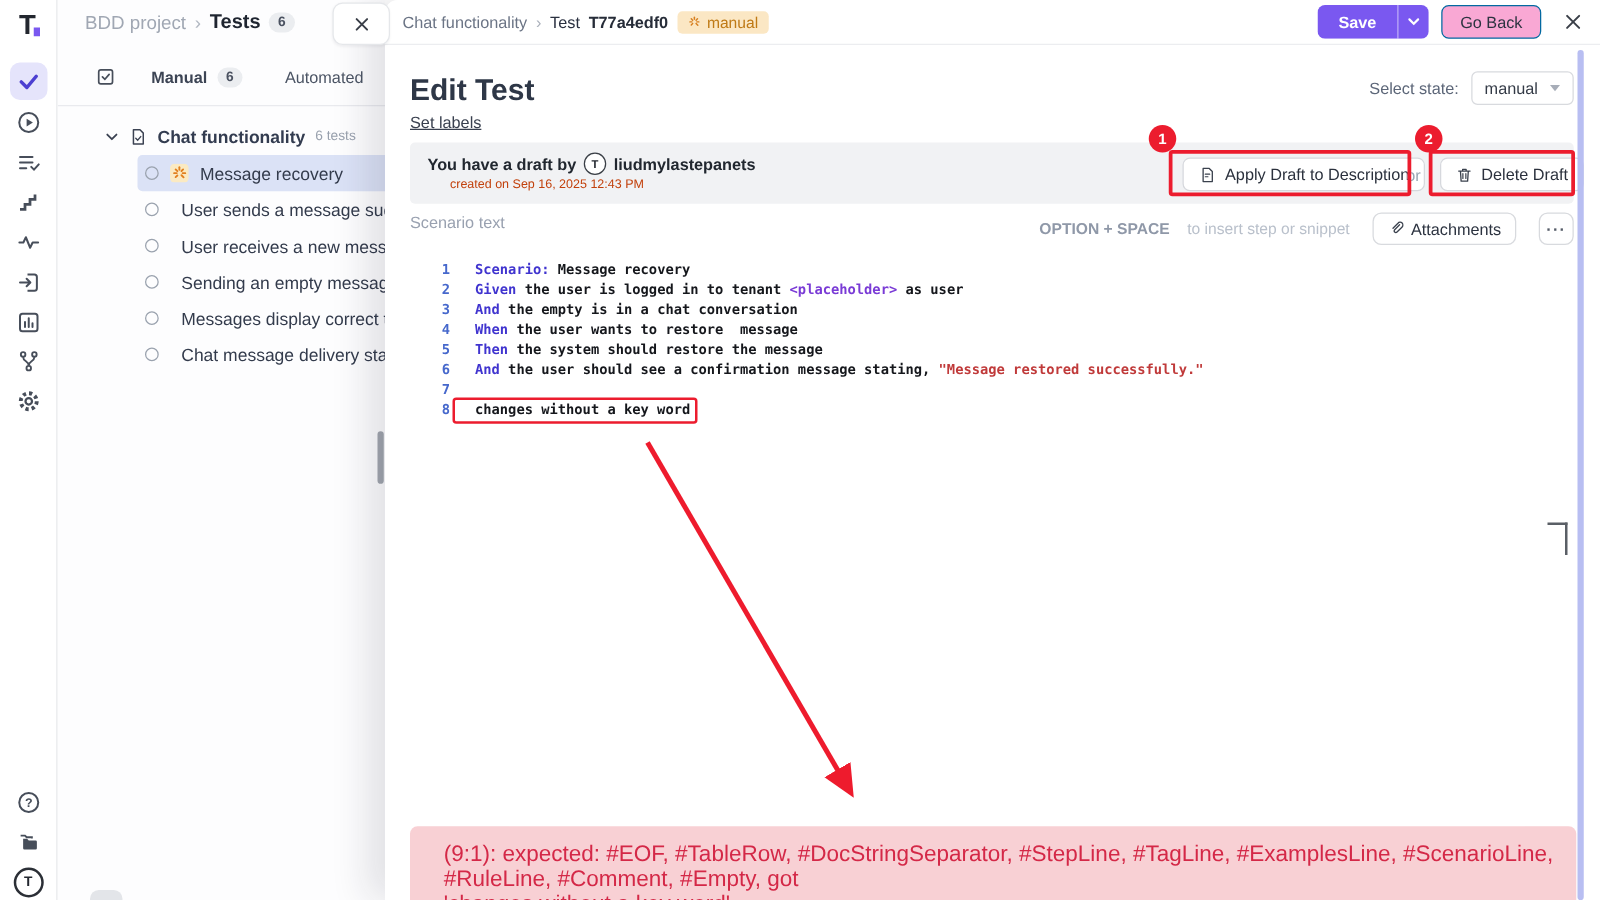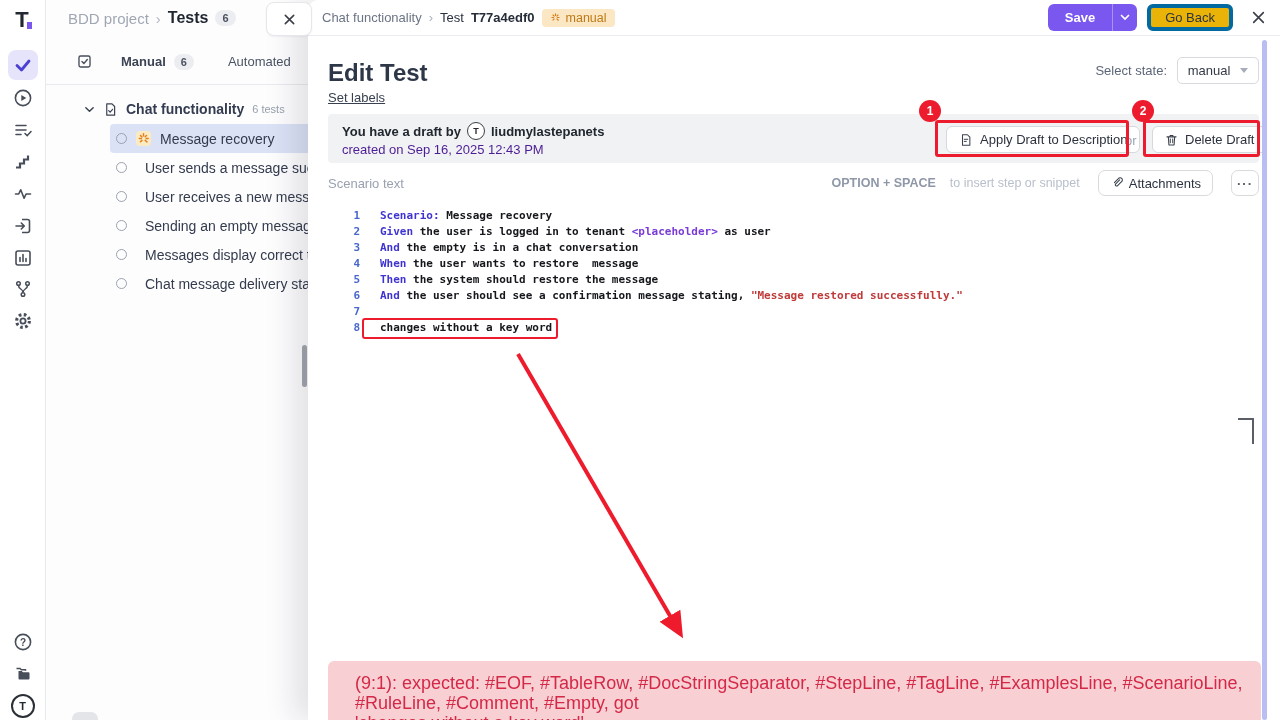--- a/index.html
+++ b/index.html
@@ -41,40 +41,40 @@
 .p-crumb{display:flex;align-items:center;gap:7px;font-size:13px;white-space:nowrap}
 .p-crumb .par{color:#6b7485}
 .p-crumb .sep{color:#aab0bb}
 .p-crumb .tw{color:#2a3040}
 .p-crumb .tid{color:#262c38;font-weight:700}
 .badge-manual{display:inline-flex;align-items:center;gap:5px;background:#fbe7c4;border-radius:4px;padding:2px 8px;font-size:12.5px;color:#bf7a16}
 .head-actions{margin-left:auto;display:flex;align-items:center;gap:10px}
 .btn-save{display:flex;height:27px;border-radius:6px;overflow:hidden;cursor:pointer}
 .btn-save .main{background:#7a58f0;color:#fff;font-size:13px;font-weight:600;padding:0 17px;display:flex;align-items:center}
 .btn-save .caret{background:#7a58f0;border-left:1px solid rgba(255,255,255,.35);width:25px;display:flex;align-items:center;justify-content:center}
-.btn-ghost{height:27px;background:#eab308;border:4px solid #0369a1;border-radius:6px;font-size:13px;color:#2c3340;font-weight:500;padding:0 14px;display:flex;align-items:center;gap:6px;cursor:pointer}
+.btn-ghost{height:27px;background:#f9a8d4;border:1px solid #0369a1;border-radius:6px;font-size:13px;color:#2c3340;font-weight:500;padding:0 14px;display:flex;align-items:center;gap:6px;cursor:pointer}
 .p-close{margin-left:8px;cursor:pointer;display:flex}
 
 .p-title{position:absolute;left:20px;top:59px;font-size:24px;font-weight:700;color:#2e3747}
 .state-row{position:absolute;right:21px;top:57px;display:flex;align-items:center;gap:10px}
 .state-row .sl{font-size:13px;color:#5c6678}
 .sel-box{width:82px;height:27px;border:1px solid #d8dade;border-radius:5px;display:flex;align-items:center;justify-content:center;gap:8px;font-size:13px;color:#333a46;cursor:pointer;background:#fff}
 .sel-box .car{width:0;height:0;border-left:4px solid transparent;border-right:4px solid transparent;border-top:5px solid #a7adb8;margin-left:2px}
 .set-labels{position:absolute;left:20px;top:90px;font-size:13px;color:#39404f;text-decoration:underline;cursor:pointer}
 
 .draft{position:absolute;left:20px;top:114px;width:931px;height:49px;background:#f1f2f4;border-radius:4px}
 .draft .l1{position:absolute;left:14px;top:8px;display:flex;align-items:center;gap:6px;font-size:13px;font-weight:700;color:#21272f;white-space:nowrap}
-.draft .l2{position:absolute;left:14px;top:28px;font-size:13px;color:#4c1d95}
+.draft .l2{position:absolute;left:32px;top:28px;font-size:10px;color:#c2410c}
 .mini-av{width:18px;height:18px;border:1.5px solid #3a3f46;border-radius:50%;background:#fff;font-size:9px;font-weight:800;color:#23272f;display:flex;align-items:center;justify-content:center}
 .btn-draft{position:absolute;top:12px;height:27px;background:#fff;border:1px solid #d6d8dd;border-radius:6px;font-size:13px;color:#2b313d;font-weight:500;display:flex;align-items:center;gap:7px;padding:0 12px;cursor:pointer;white-space:nowrap}
 .btn-apply{left:618px}
 .btn-del{left:824px}
 .or-txt{position:absolute;left:797px;top:19px;font-size:13px;color:#98a6b3}
 
-.scen-row{position:absolute;left:20px;right:21px;top:170px;height:26px;display:flex;align-items:center}
+.scen-row{position:absolute;left:20px;right:21px;top:170px;height:26px;display:flex;align-items:flex-start}
 .scen-lbl{font-size:13px;color:#99a1b0}
 .scen-right{margin-left:auto;display:flex;align-items:center;gap:18px}
 .hint-b{font-size:12.5px;font-weight:700;color:#8f98a8}
 .hint-r{font-size:12.5px;color:#b9c0cb}
 .btn-att{height:26px;border:1px solid #d8dade;border-radius:7px;background:#fff;font-size:13px;color:#2c3340;font-weight:500;display:flex;align-items:center;gap:6px;padding:0 11px;cursor:pointer}
 .btn-more{width:28px;height:26px;border:1px solid #d8dade;border-radius:7px;background:#fff;font-size:13px;font-weight:700;color:#555c68;display:flex;align-items:center;justify-content:center;cursor:pointer;letter-spacing:1px}
 
 .editor{position:absolute;left:0;top:198px;right:18px;height:460px;background:#fff}
 .code-line{display:flex;height:16px;line-height:16px;font-family:"DejaVu Sans Mono",monospace;font-size:11px;font-weight:700;white-space:pre}
 .code-line .ln{width:52px;text-align:right;color:#4668cc;flex:0 0 auto}

